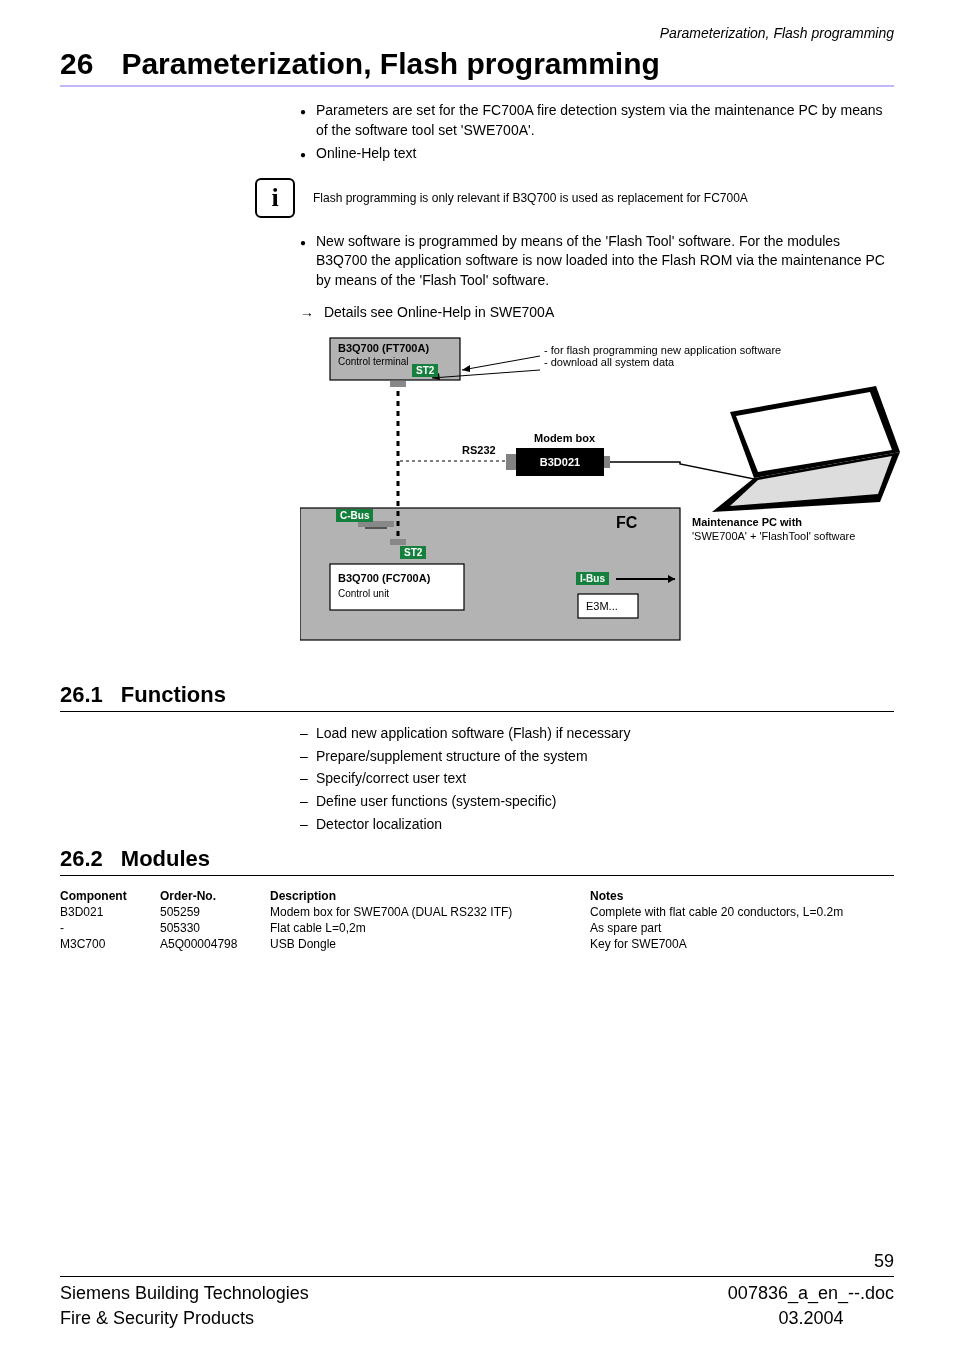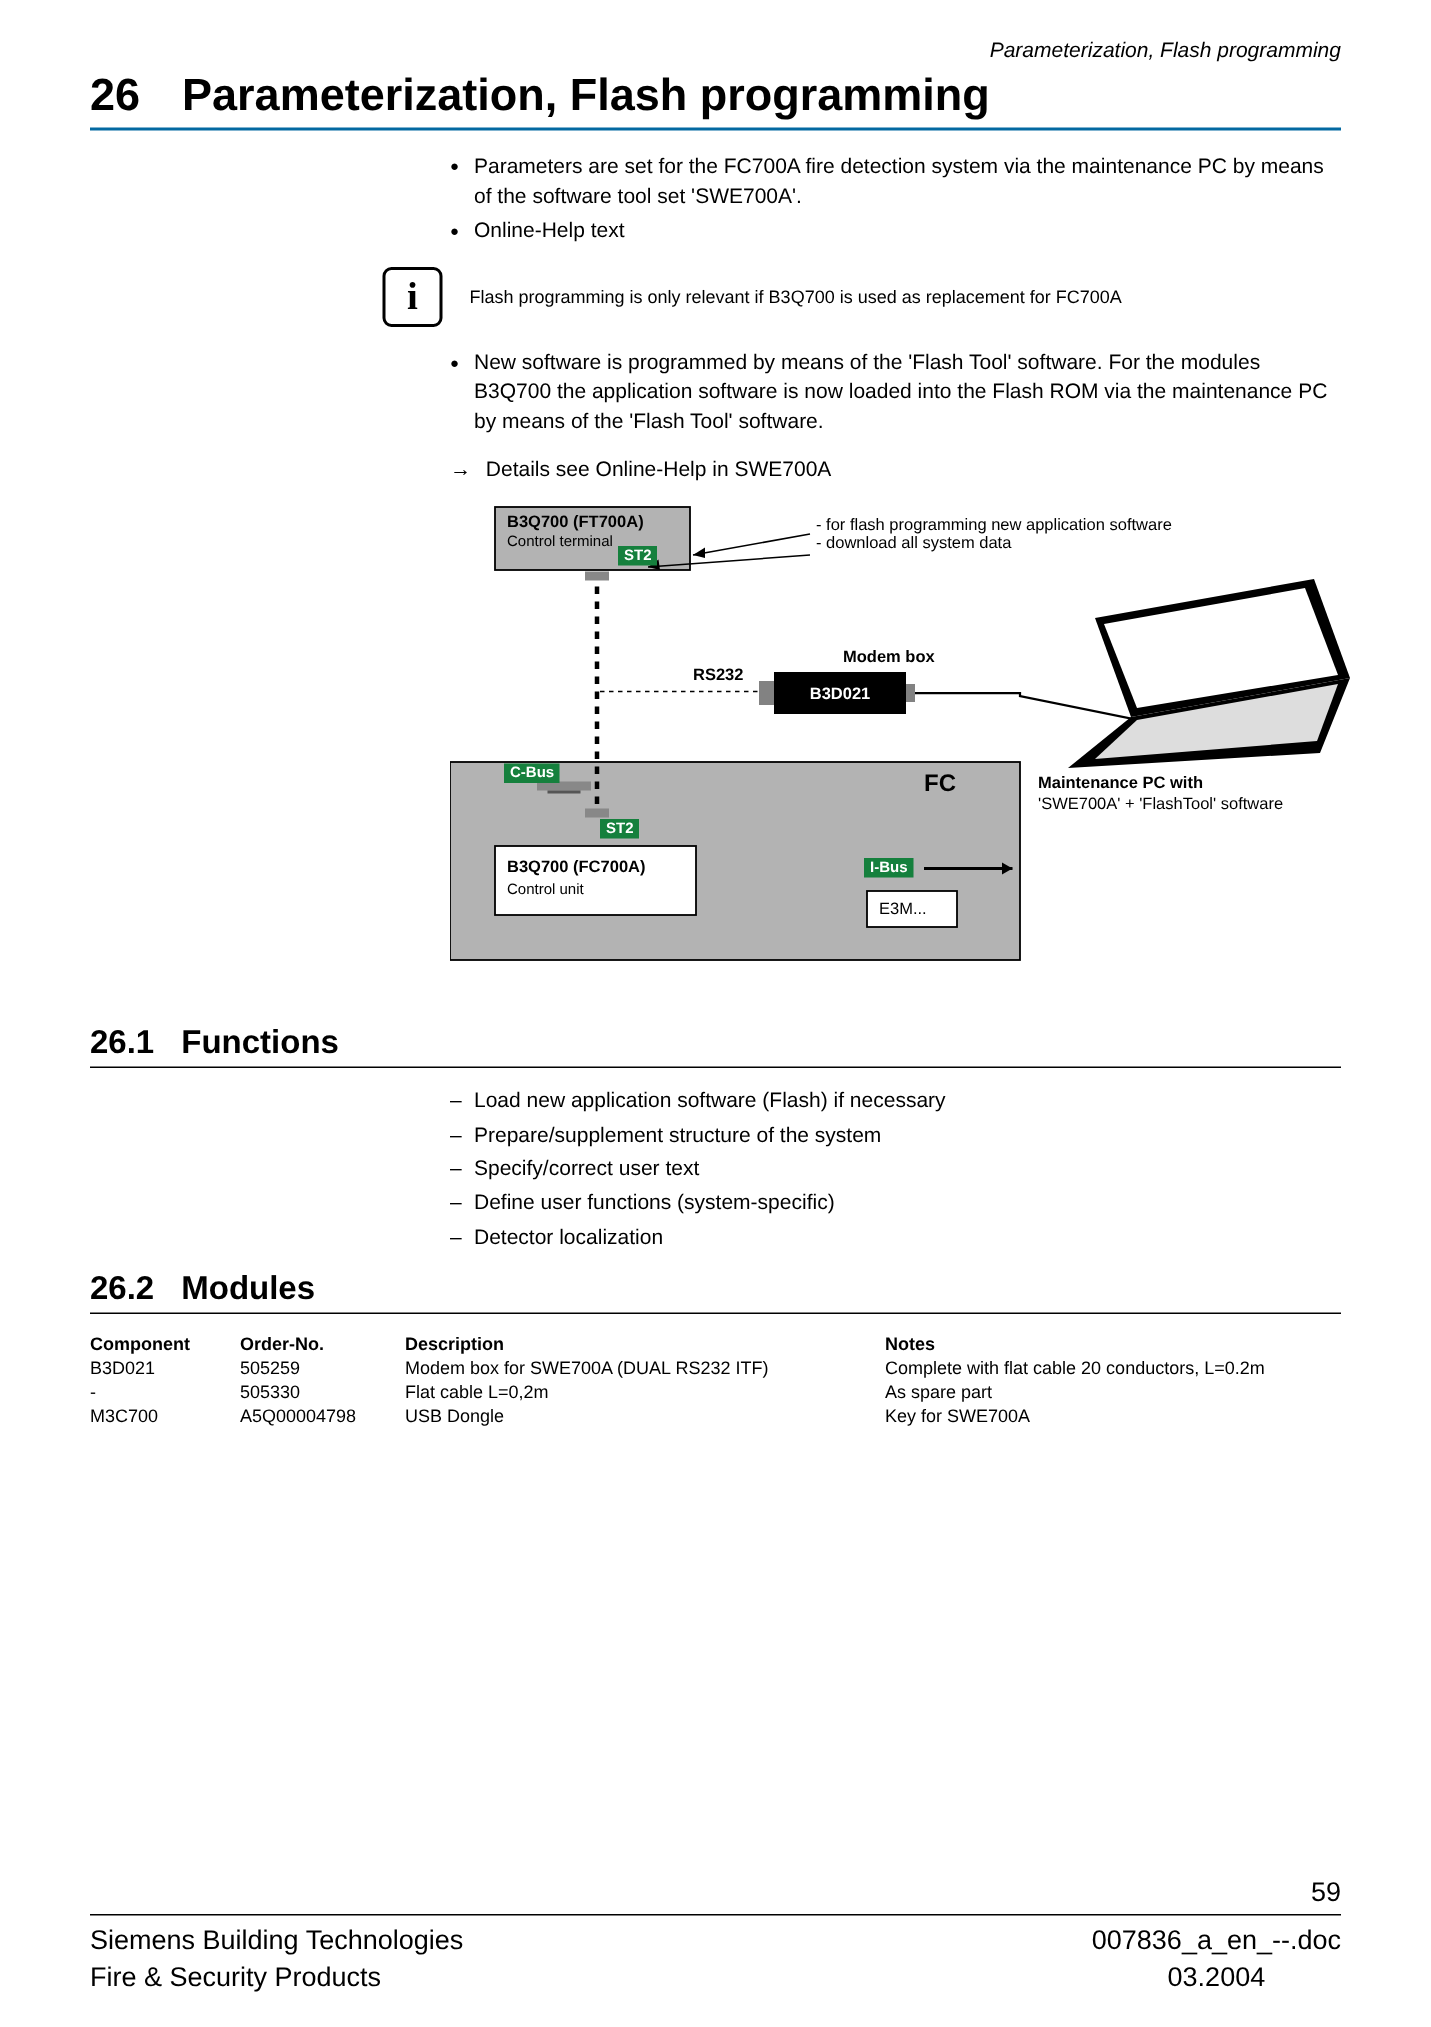--- a/index.html
+++ b/index.html
@@ -20,21 +20,21 @@
   .running-header {
     text-align: right;
     font-style: italic;
     font-size: 14px;
     margin-bottom: 6px;
   }
   .h1-row {
     display: flex;
     gap: 28px;
     align-items: baseline;
-    border-bottom: 2px solid #0369a1;
+    border-bottom: 2px solid #c4b5fd;
     padding-bottom: 4px;
     margin-bottom: 14px;
   }
   .h1-num {
     font-size: 30px;
     font-weight: bold;
   }
   .h1-title {
     font-size: 30px;
     font-weight: bold;
@@ -273,21 +273,21 @@
         </g>
       </svg>
 
       <div class="dlabel bold" style="left:38px; top:6px;">B3Q700 (FT700A)</div>
       <div class="dlabel" style="left:38px; top:20px; font-size:10px;">Control terminal</div>
       <div class="blackbox" style="left:112px; top:28px;">ST2</div>
 
       <div class="dlabel" style="left:244px; top:8px; font-size:11px; white-space:pre;">- for flash programming new application software
 - download all system data</div>
 
-      <div class="dlabel bold" style="left:234px; top:96px;margin-left:28px;">Modem box</div>
+      <div class="dlabel bold" style="left:234px; top:96px;">Modem box</div>
       <div class="dlabel bold" style="left:162px; top:108px;">RS232</div>
 
       <div class="blackbox" style="left:36px; top:173px;">C-Bus</div>
 
       <div class="dlabel bold" style="left:316px; top:178px; font-size:16px;">FC</div>
 
       <div class="blackbox" style="left:100px; top:210px;">ST2</div>
 
       <div class="blackbox" style="left:276px; top:236px;">I-Bus</div>
 

